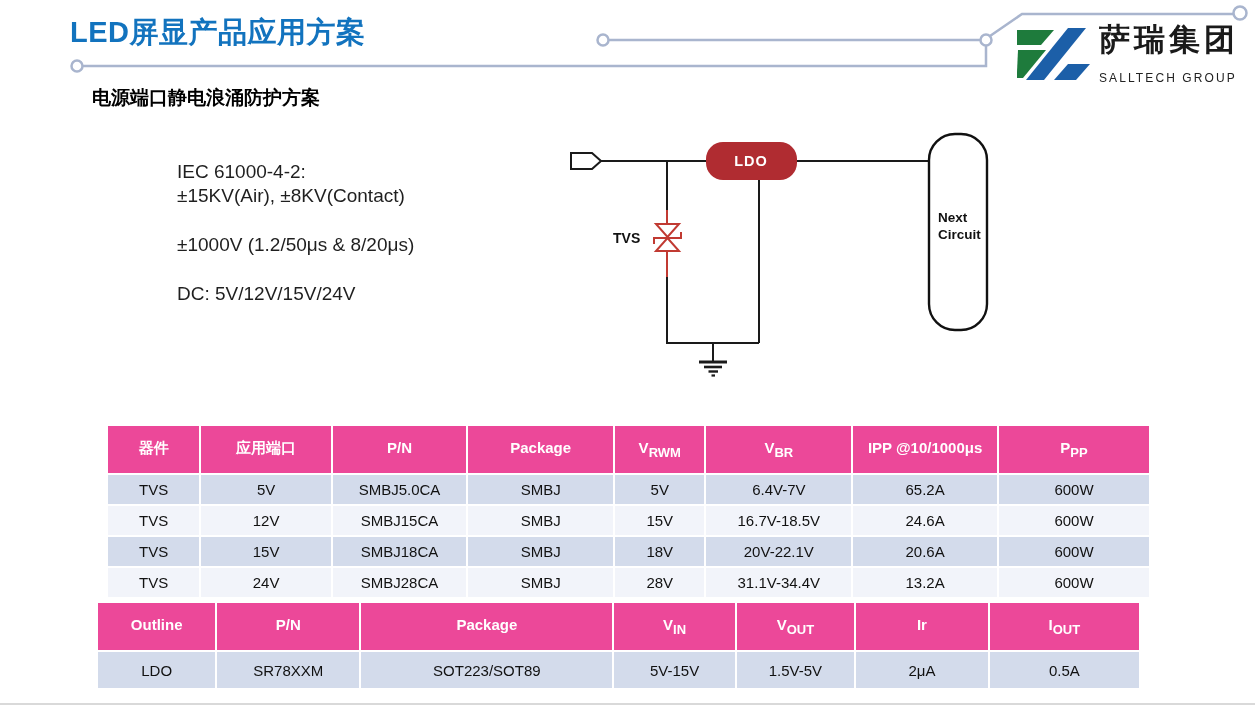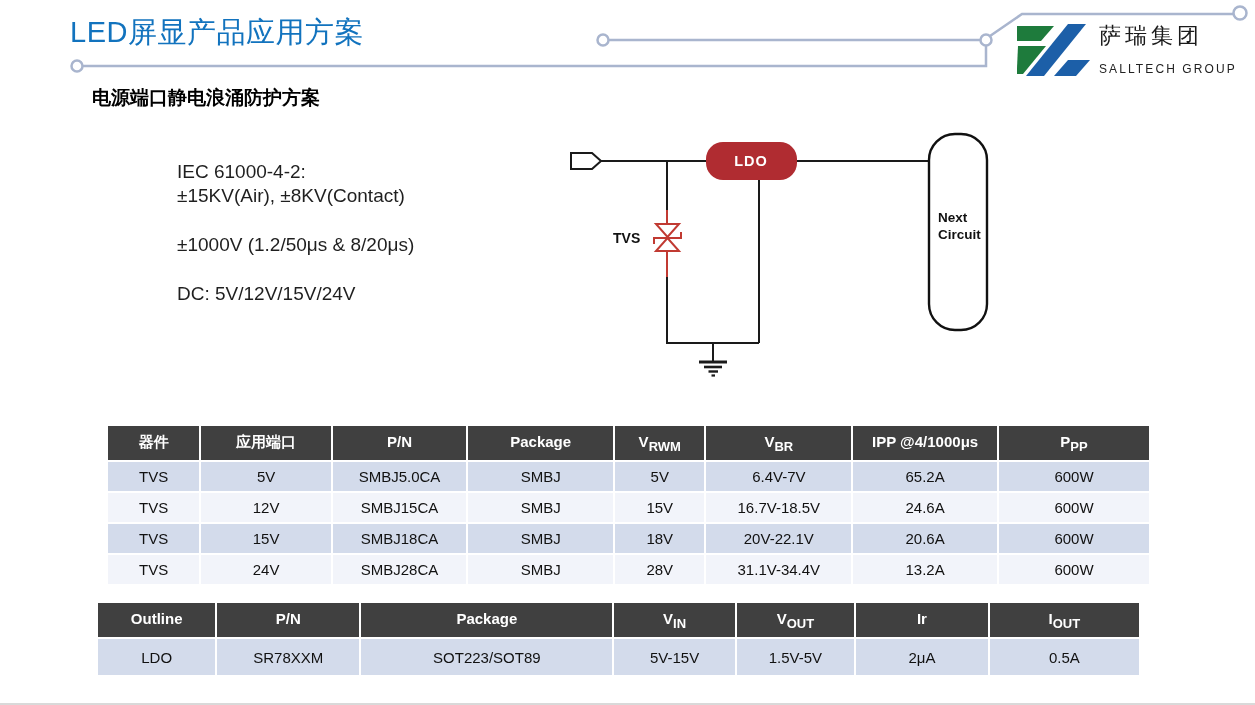--- a/index.html
+++ b/index.html
@@ -3,44 +3,44 @@
 <meta charset="utf-8">
 <style>
   html,body{margin:0;padding:0;background:#ffffff;}
   .stage{
     position:relative;width:1255px;height:705px;background:#ffffff;overflow:hidden;
     font-family:"Liberation Sans","DejaVu Sans",sans-serif;
   }
   .stage::after{content:"";position:absolute;left:0;right:0;bottom:0;height:2px;background:#d9d9d9;}
   .deco{position:absolute;left:0;top:0;width:1255px;height:90px;pointer-events:none;}
   .title{
-    position:absolute;left:70px;top:13px;font-size:29px;font-weight:normal;
+    position:absolute;left:70px;top:13px;font-size:29px;font-weight:bold;
     color:#1273BE;letter-spacing:0.5px;white-space:nowrap;
   }
   .subtitle{
     position:absolute;left:63px;top:85px;font-size:19px;font-weight:bold;color:#000;
     white-space:nowrap;
     margin-left:29px;
   }
   .logo{position:absolute;left:1016px;top:24px;display:flex;align-items:center;gap:9px;}
   .logo-mark{width:74px;height:52px;flex:0 0 auto;}
-  .logo-cn{font-size:22px;font-weight:normal;letter-spacing:4px;color:#1a1a1a;line-height:1.05;white-space:nowrap;}
+  .logo-cn{font-size:31px;font-weight:bold;letter-spacing:4px;color:#1a1a1a;line-height:1.05;white-space:nowrap;}
   .logo-en{font-size:12px;letter-spacing:2.1px;color:#222;margin-top:14px;white-space:nowrap;}
   .specs{position:absolute;left:177px;top:160px;font-size:19px;line-height:24px;color:#1f1f1f;}
   .spec-group{margin-bottom:25px;}
   .circuit{position:absolute;left:550px;top:125px;width:460px;height:265px;}
   .circuit text{font-family:"Liberation Sans","DejaVu Sans",sans-serif;}
   .tbl{
     position:absolute;border-collapse:separate;border-spacing:2px;table-layout:fixed;
     background:#ffffff;
   }
   .t1{left:106px;top:424px;width:1045px;}
   .t2{left:96px;top:601px;width:1045px;}
   .tbl th{
-    background:#404040;color:#ffffff;font-weight:bold;font-size:15px;height:34px;
+    background:#ec4899;color:#ffffff;font-weight:bold;font-size:15px;height:47px;
     text-align:center;padding:0;white-space:nowrap;
   }
   .tbl td{font-size:15px;color:#111;height:29px;text-align:center;padding:0;white-space:nowrap;}
   .t2 td{height:36px;}
   .tbl tr.band td{background:#D3DBEB;}
   .tbl tr.alt td{background:#F2F4FA;}
   .tbl sub{font-size:13px;}
 </style>
 </head>
 <body>
@@ -133,21 +133,21 @@
         <col style="width:14.6%">
     </colgroup>
     <tbody>
         <tr>
       <th><span>器件</span><sub></sub></th>
       <th><span>应用端口</span><sub></sub></th>
       <th><span>P/N</span><sub></sub></th>
       <th><span>Package</span><sub></sub></th>
       <th><span>V</span><sub>RWM</sub></th>
       <th><span>V</span><sub>BR</sub></th>
-      <th><span>IPP @4/1000μs</span><sub></sub></th>
+      <th><span>IPP @10/1000μs</span><sub></sub></th>
       <th><span>P</span><sub>PP</sub></th>
     </tr>
     <tr class="band">
       <td>TVS</td>
       <td>5V</td>
       <td>SMBJ5.0CA</td>
       <td>SMBJ</td>
       <td>5V</td>
       <td>6.4V-7V</td>
       <td>65.2A</td>

